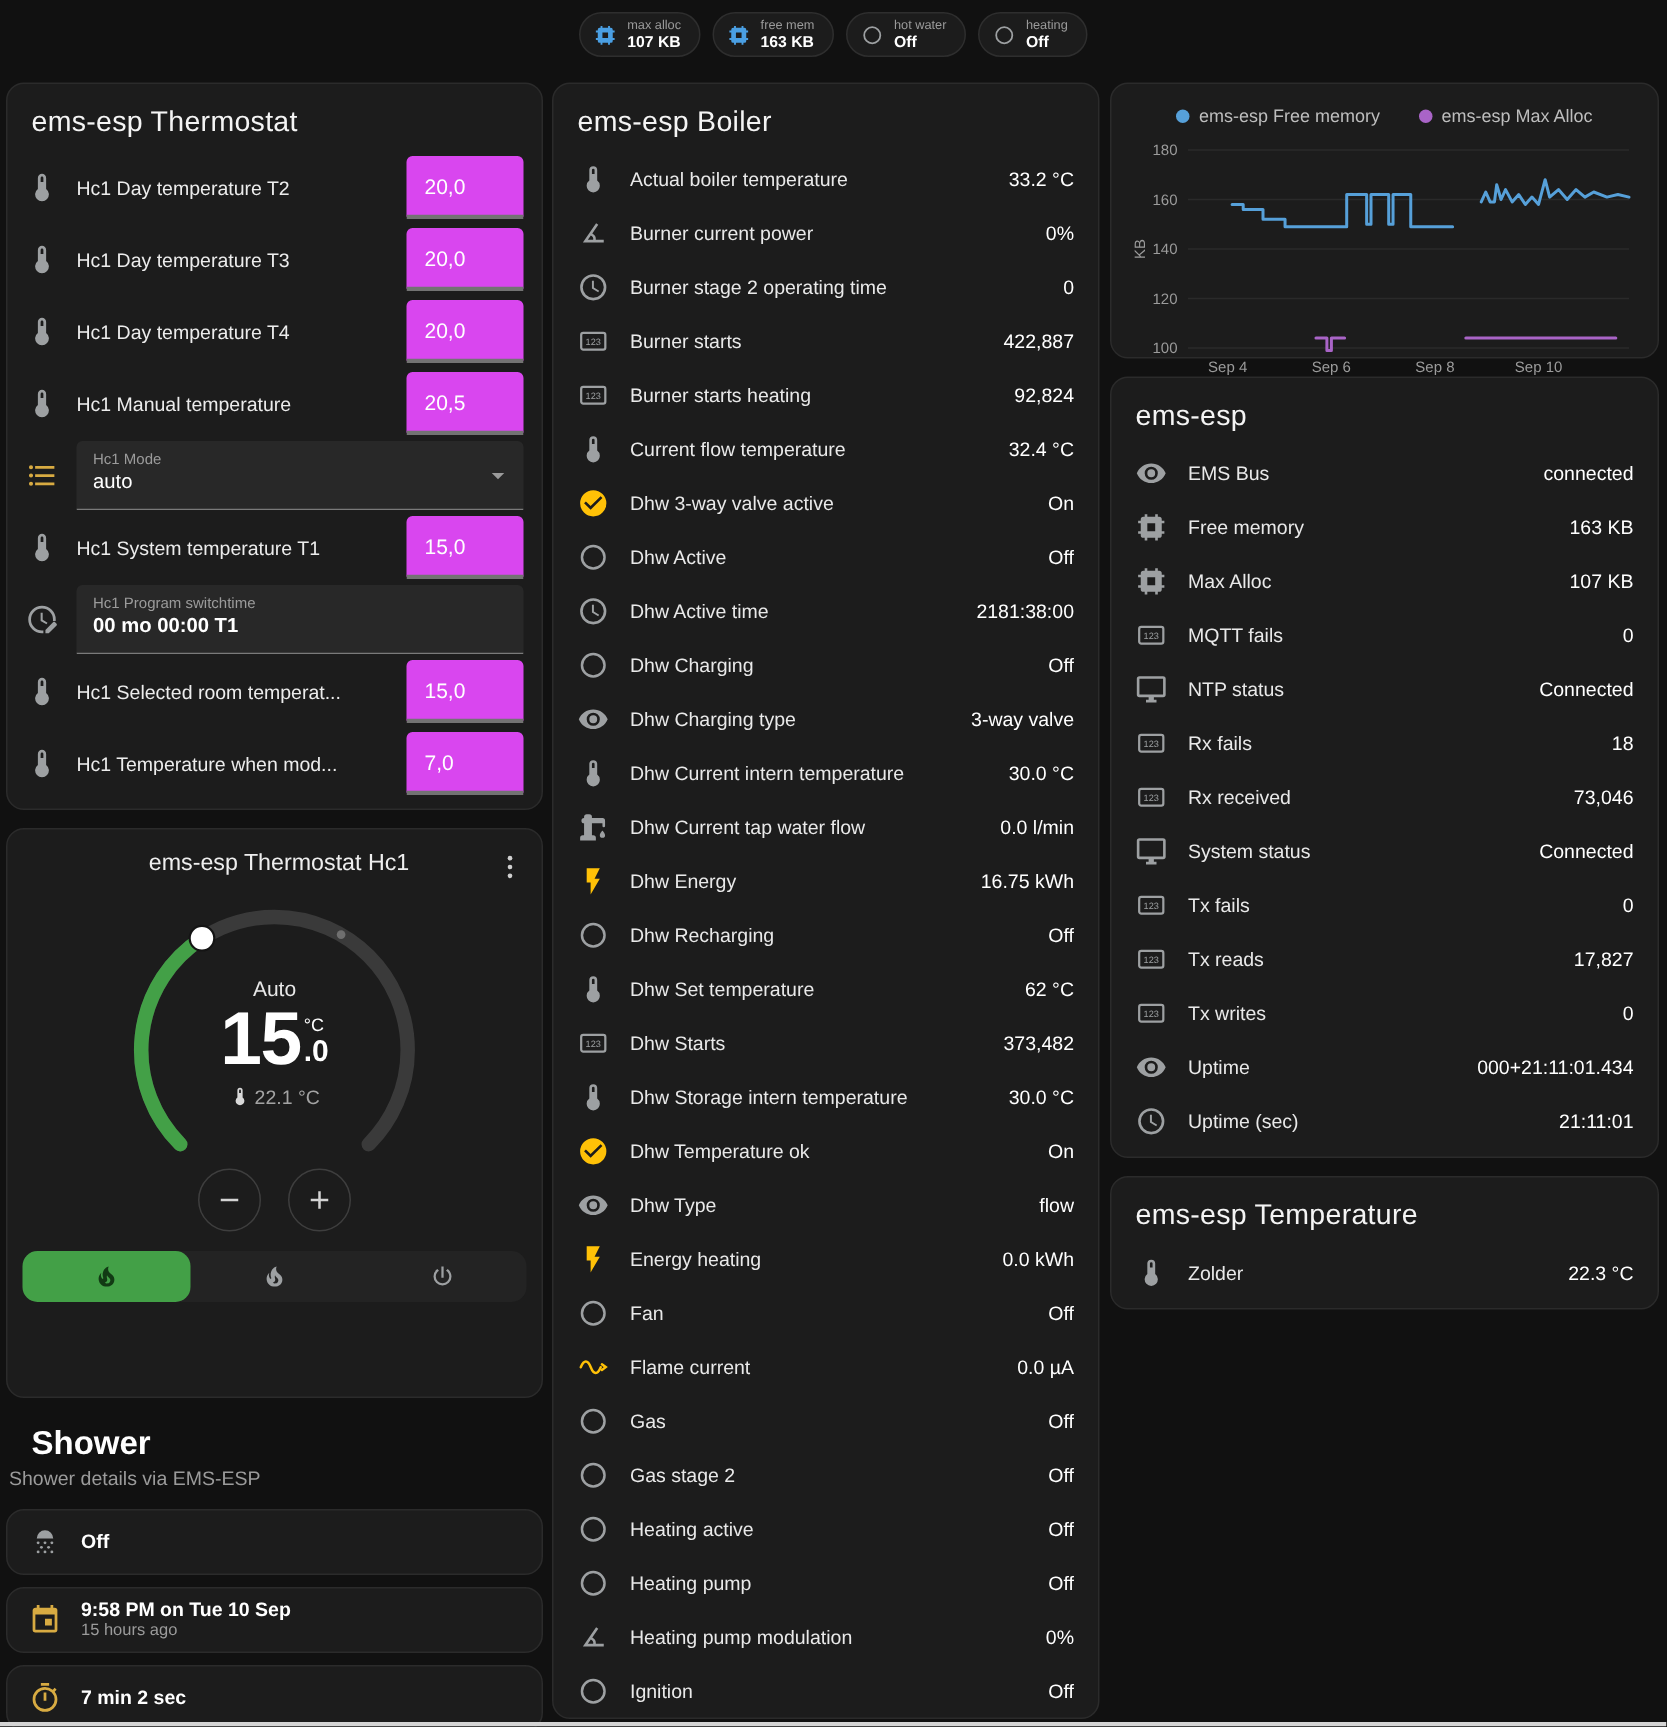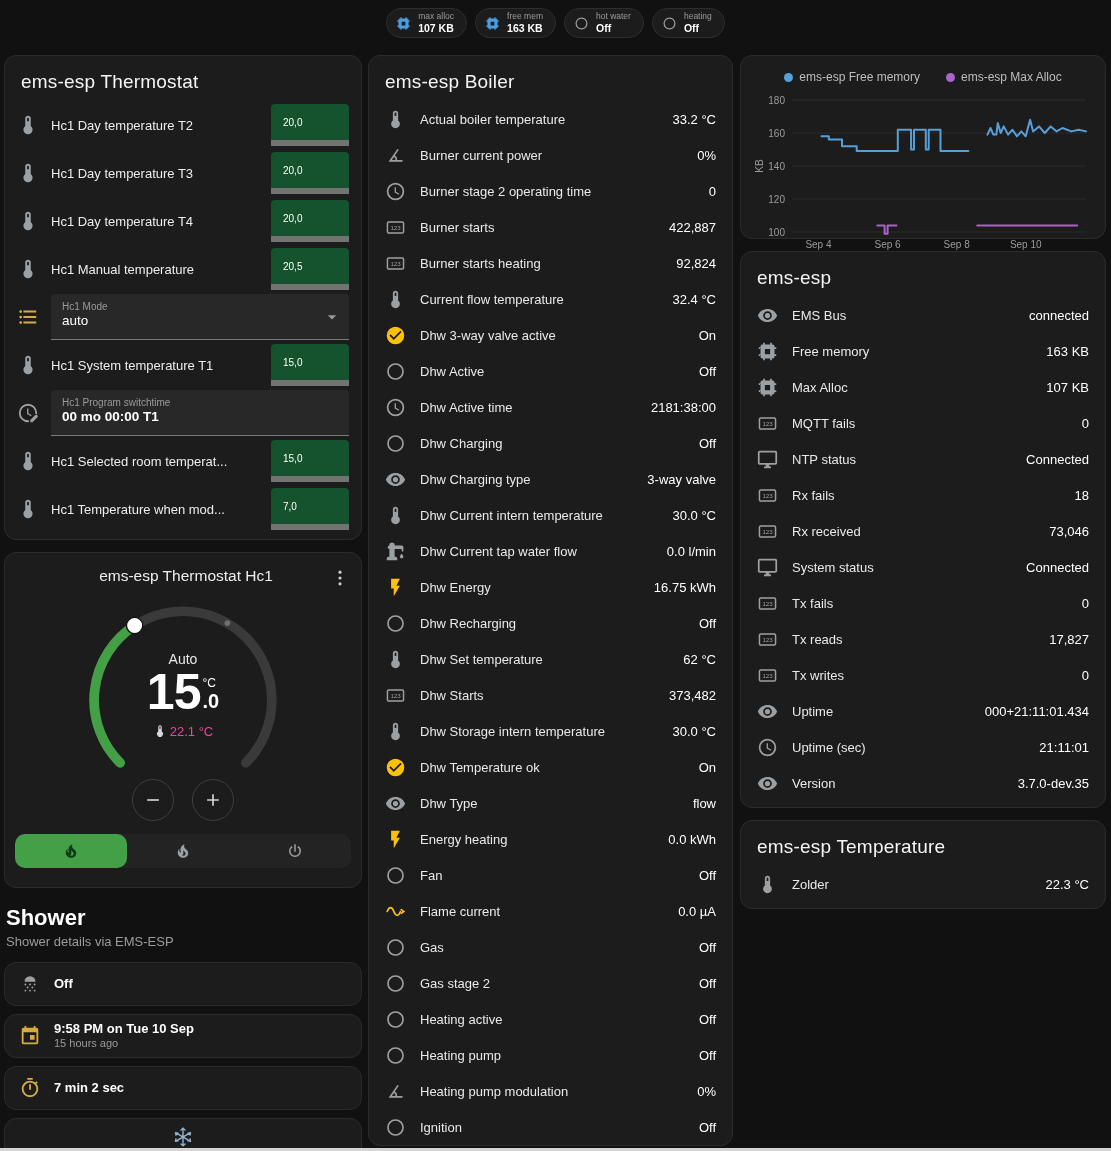--- a/index.html
+++ b/index.html
@@ -22,52 +22,52 @@
   .col-mid{left:368px;width:365px}
   .col-right{left:740px;width:366px}
 
   .card{background:#1c1c1c;border:1px solid #2b2b2b;border-radius:12px;margin-bottom:12px}
   .card-title{font-size:19px;font-weight:400;color:#f4f4f4;padding:15px 16px 8px;letter-spacing:.2px}
 
   
   .trow{height:48px;display:flex;align-items:center;gap:12px;padding:0 12px}
   .trow .icon{width:22px;height:22px}
   .rlabel{flex:1;font-size:13px;color:#ececec}
-  .numbox{width:78px;height:42px;background:#14532d;border-bottom:6px solid #737373;border-radius:4px 4px 0 0;display:flex;align-items:center;padding:0 12px;font-size:10px;color:#fff;cursor:text}
+  .numbox{width:78px;height:42px;background:#d946ef;border-bottom:3px solid #737373;border-radius:4px 4px 0 0;display:flex;align-items:center;padding:0 12px;font-size:14px;color:#fff;cursor:text}
   .widebox{flex:1;height:46px;background:#282828;border-bottom:1px solid #7a7a7a;border-radius:4px 4px 0 0;padding:7px 30px 0 11px;position:relative;cursor:pointer}
   .wlabel{font-size:10px;color:#9b9b9b}
   .wvalue{font-size:13.5px;color:#fff;margin-top:1px}
   .t-text .wvalue{font-weight:700}
   .widebox .caret{position:absolute;right:7px;top:50%;transform:translateY(-50%);width:20px;height:20px}
 
   
-  .dial-card{height:336px}
+  .dial-card{height:380px}
   .dial-head{display:flex;align-items:flex-start;padding:14px 10px 0 16px}
   .dial-title{flex:1;text-align:center;font-size:15.5px;font-weight:500;color:#eee;padding-left:22px}
   .dots{width:22px;height:22px;color:#cfcfcf;cursor:pointer}
   .dial-wrap{position:relative;width:228px;height:222px;margin:0 auto}
   .dial-center{position:absolute;inset:0;display:flex;flex-direction:column;align-items:center;justify-content:center;pointer-events:none;padding-bottom:10px}
   .dial-mode{font-size:14px;color:#e8e8e8}
   .dial-temp{display:flex;align-items:center;color:#fff;margin-top:2px}
   .dial-temp .big{font-size:50px;font-weight:700;line-height:.95;letter-spacing:-1px}
   .tsub{display:flex;flex-direction:column;align-items:flex-start;margin-left:2px;margin-top:4px}
   .tunit{font-size:12px;color:#fff;line-height:1.1}
   .tdec{font-size:20px;font-weight:700;color:#fff;line-height:1.15}
-  .dial-current{display:flex;align-items:center;gap:3px;font-size:13px;color:#ec4899;margin-top:7px}
+  .dial-current{display:flex;align-items:center;gap:3px;font-size:13px;color:#a3a3a3;margin-top:7px}
   .dial-current .icon{width:14px;height:14px;color:#d8d8d8}
   .dial-btns{display:flex;justify-content:center;gap:18px;margin-top:-32px;position:relative;z-index:2}
   .round-btn{width:42px;height:42px;border-radius:50%;border:1px solid #3e3e3e;background:none;color:#d4d4d4;display:flex;align-items:center;justify-content:center;cursor:pointer;padding:0}
   .round-btn .icon{width:20px;height:20px;color:#d4d4d4}
   .mode-row{display:flex;margin:13px 10px 12px;height:34px;background:#232323;border-radius:10px}
   .mode-btn{flex:1;border:none;background:none;display:flex;align-items:center;justify-content:center;color:#9da0a2;cursor:pointer;padding:0}
   .mode-btn .icon{width:18px;height:18px;color:inherit}
   .mode-btn.active{background:#43a047;border-radius:10px;color:#123a14}
 
   
-  .section-title{font-size:22px;font-weight:700;color:#fff;margin:17px 2px 3px}
+  .section-title{font-size:22px;font-weight:700;color:#fff;margin:17px 17px 3px}
   .section-sub{font-size:13px;color:#9b9b9b;margin:0 2px 13px}
   .scard{height:44px;display:flex;align-items:center;gap:13px;padding:0 14px;margin-bottom:8px;cursor:pointer}
   .scard .icon{width:22px;height:22px}
   .scard.center{justify-content:center;align-items:flex-start;padding-top:7px;height:64px;margin-bottom:0}
   .stext{display:flex;flex-direction:column;line-height:1.25}
   .smain{font-size:13px;font-weight:700;color:#fff}
   .ssub{font-size:11px;color:#9b9b9b}
 
   
   .erow{height:36px;display:flex;align-items:center;gap:14px;padding:0 16px;cursor:pointer}
@@ -790,29 +790,20 @@
         </div>
         <div class="erow">
           <span class="icon">
             <svg viewBox="0 0 24 24" fill="currentColor">
               <path d="M12 20a8 8 0 1 1 0-16 8 8 0 0 1 0 16m0-18a10 10 0 1 0 0 20 10 10 0 0 0 0-20m.5 5H11v6l4.75 2.85.75-1.23-4-2.37V7Z"></path>
             </svg>
           </span>
           <div class="elabel">Uptime (sec)</div>
           <div class="evalue">21:11:01</div>
         </div>
-        <div class="erow">
-          <span class="icon">
-            <svg viewBox="0 0 24 24" fill="currentColor">
-              <path d="M12 9a3 3 0 1 0 0 6 3 3 0 0 0 0-6m0 8a5 5 0 1 1 0-10 5 5 0 0 1 0 10m0-12.5C7 4.5 2.73 7.61 1 12c1.73 4.39 6 7.5 11 7.5s9.27-3.11 11-7.5c-1.73-4.39-6-7.5-11-7.5Z"></path>
-            </svg>
-          </span>
-          <div class="elabel">Version</div>
-          <div class="evalue">3.7.0-dev.35</div>
-        </div>
       </div>
   </div>
 
   <div class="card">
     <div class="card-title">ems-esp Temperature</div>
     <div id="temp-rows" class="rows-pad">
         <div class="erow">
           <span class="icon">
             <svg viewBox="0 0 24 24" fill="currentColor">
               <path d="M15 13V5a3 3 0 0 0-6 0v8a5 5 0 1 0 6 0m-3-9a1 1 0 0 1 1 1v3h-2V5a1 1 0 0 1 1-1Z"></path>

